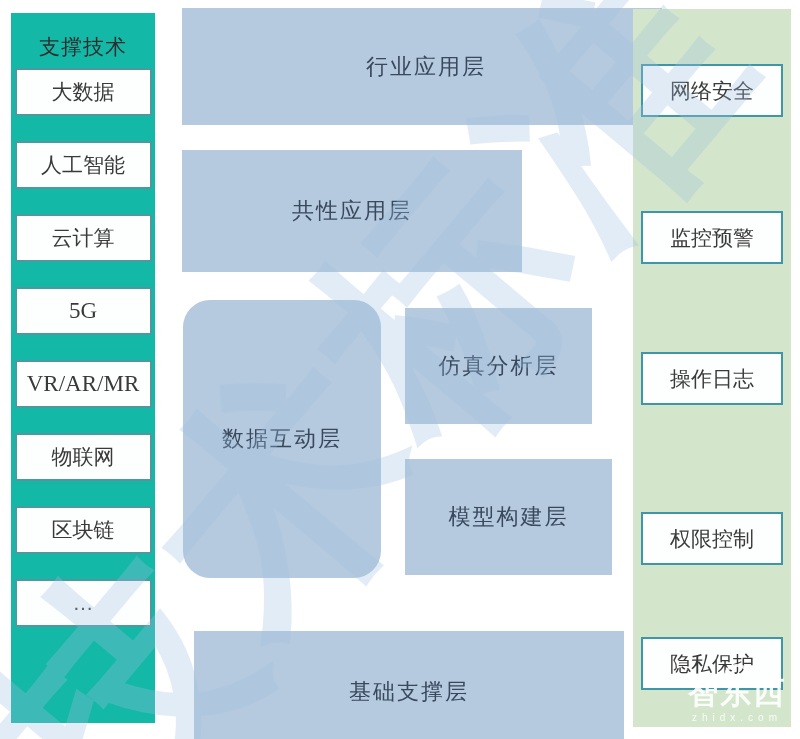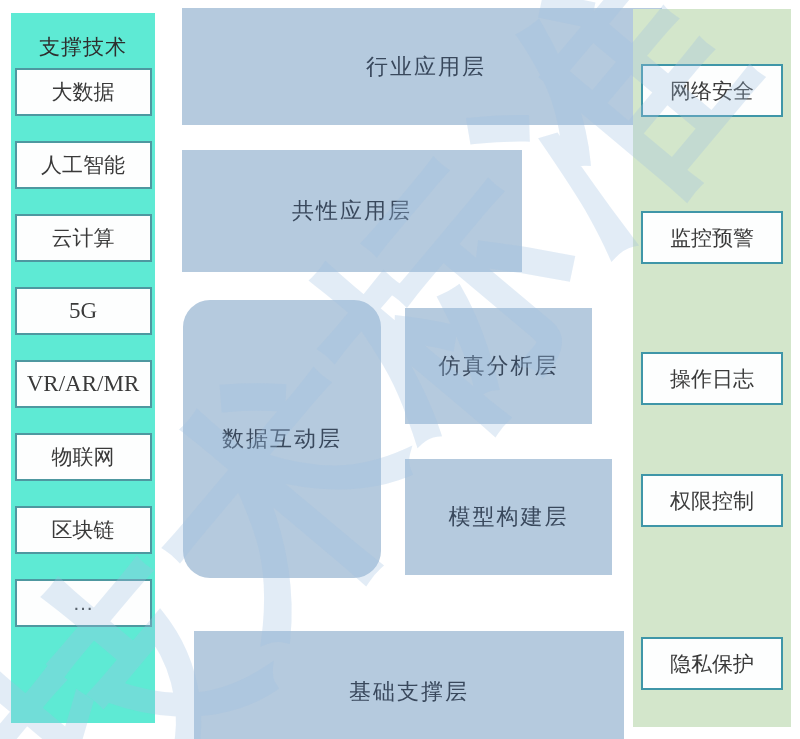--- a/index.html
+++ b/index.html
@@ -11,21 +11,21 @@
     overflow: hidden;
     color: #3a3a3a;
   }
   .stage { position: absolute; left: 0; top: 0; width: 800px; height: 739px; }
 
   
   .panel-left {
     position: absolute;
     left: 11px; top: 13px;
     width: 144px; height: 710px;
-    background: #5eead4;
+    background: #14b8a6;
     display: flex;
     flex-direction: column;
     align-items: center;
     padding-top: 13px;
   }
   .panel-left .panel-title {
     font-size: 21px;
     color: #2e2e2e;
     letter-spacing: 1px;
     height: 42px;
@@ -93,21 +93,21 @@
     border: 2px solid #3f96a8;
     display: flex;
     align-items: center;
     justify-content: center;
     font-size: 21px;
     color: #3a3a3a;
   }
   .sec-box.b0 { top: 55px; }
   .sec-box.b1 { top: 202px; }
   .sec-box.b2 { top: 343px; }
-  .sec-box.b3 { top: 465px; }
+  .sec-box.b3 { top: 503px; }
   .sec-box.b4 { top: 628px; }
 
   
   .watermark-text {
     position: absolute;
     left: -150px; top: 230px;
     width: 1040px;
     text-align: center;
     font-size: 250px;
     font-weight: bold;
@@ -177,14 +177,19 @@
   </div>
 
   <div class="panel-right">
     <div class="sec-box b0">网络安全</div>
     <div class="sec-box b1">监控预警</div>
     <div class="sec-box b2">操作日志</div>
     <div class="sec-box b3">权限控制</div>
     <div class="sec-box b4">隐私保护</div>
   </div>
 
+  <div class="logo">
+    <div class="logo-arc"></div>
+    <div class="logo-name">智东西</div>
+    <div class="logo-domain">zhidx.com</div>
+  </div>
 
 </div>
 
 </body></html>

